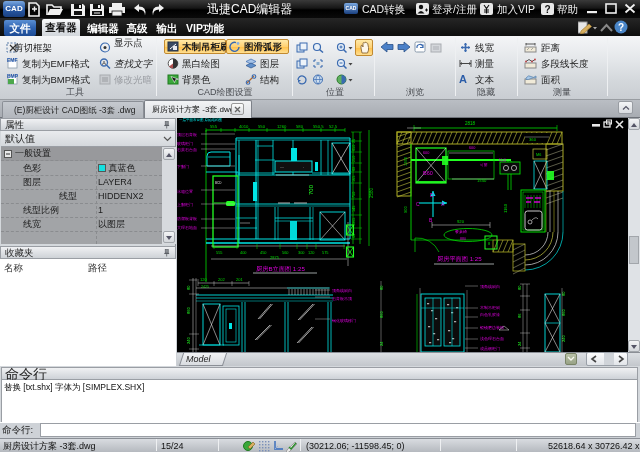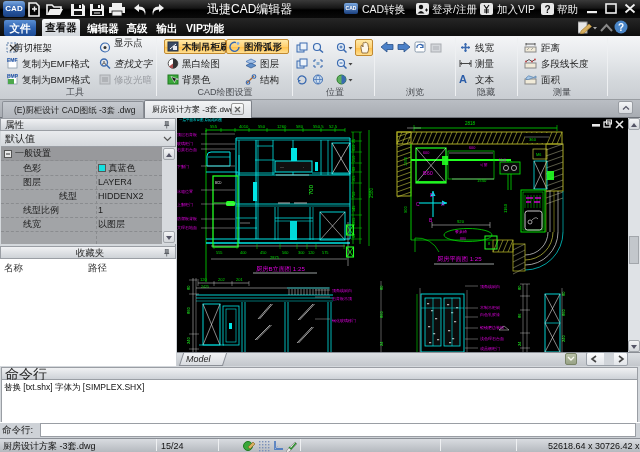--- a/index.html
+++ b/index.html
@@ -380,21 +380,21 @@
   <div class="grow" style="top:71px;"><span style="margin-left:22px;">线宽</span><span class="gval">以图层</span></div>
 </div>
 <div id="gsb" class="abs">
   <div class="sbarrow" style="top:1px;"><svg width="8" height="6" style="margin-top:3px;">
         <path d="M1 5 L4 1 L7 5 Z" fill="#556"></path>
       </svg></div>
   <div class="sbarrow" style="top:84px;"><svg width="8" height="6" style="margin-top:3px;">
         <path d="M1 1 L4 5 L7 1 Z" fill="#556"></path>
       </svg></div>
 </div>
-<div class="phead abs" style="top:246px;text-align:center;">收藏夹<svg class="pin" width="8" height="9" viewBox="0 0 8 9">
+<div class="phead abs" style="top:246px;">收藏夹<svg class="pin" width="8" height="9" viewBox="0 0 8 9">
       <rect x="2.5" y="0.5" width="3.5" height="4" fill="#8a8e94" stroke="#5a5e64" stroke-width="0.7"></rect>
       <rect x="1.5" y="4.5" width="5.5" height="1.2" fill="#5a5e64"></rect>
       <line x1="4.2" y1="5.7" x2="4.2" y2="8.5" stroke="#5a5e64" stroke-width="0.9"></line>
     </svg></div>
 <div id="favlist" class="abs">
   <span class="abs" style="left:4px;top:3px;font-size:9.5px;color:#333;">名称</span>
   <span class="abs" style="left:88px;top:3px;font-size:9.5px;color:#333;">路径</span>
 </div>
 
 <div id="canvas" class="abs">
@@ -903,19 +903,20 @@
       </g>
     </svg>
   <svg class="abs" style="left:272px;top:1px;" width="12" height="12">
       <path d="M3 1 V9 H11" fill="none" stroke="#5580c0" stroke-width="1.8"></path>
       <path d="M3 9 l3 -3" stroke="#99b0d8" stroke-width="1"></path>
     </svg>
   <svg class="abs" style="left:285px;top:1px;" width="14" height="12">
       <path d="M2 10 L10 2 l2 2 -8 8 -3 1 Z" fill="#e8e8e8" stroke="#888" stroke-width="0.7"></path>
       <path d="M4 7 l2 2 5 -6" fill="none" stroke="#2a8a2a" stroke-width="1.5"></path>
     </svg>
+  <span class="abs" style="left:306px;top:1px;">(30212.06; -11598.45; 0)</span>
   <span class="abs" style="left:548px;top:1px;">52618.64 x 30726.42 x 0.;</span>
 </div>
 <div class="ssep abs" style="left:156px;"></div>
 <div class="ssep abs" style="left:218px;"></div>
 <div class="ssep abs" style="left:300px;"></div>
 <div class="ssep abs" style="left:440px;"></div>
 <div class="ssep abs" style="left:516px;"></div>
 
 </body></html>

